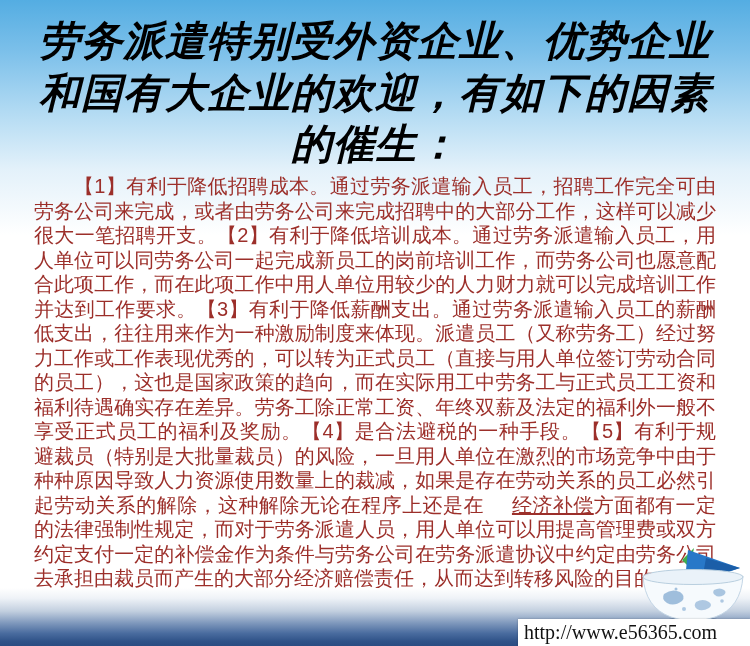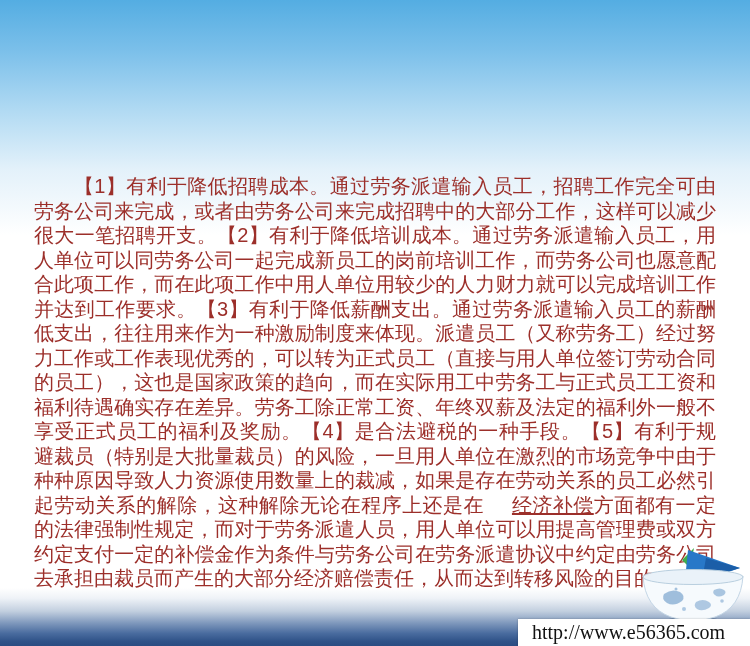--- a/index.html
+++ b/index.html
@@ -62,36 +62,37 @@
   }
   
   .globe{
     position:absolute;left:636px;top:546px;width:114px;height:82px;
   }
   
   .urlbox{
     position:absolute;right:0;bottom:0;width:232px;height:27px;
     background:#ffffff;
     display:flex;align-items:center;
-    padding-left:14px;box-sizing:border-box;
+    padding-left:6px;box-sizing:border-box;
     box-shadow:0 0 2px rgba(0,0,0,0.25);
   }
   .urlbox a{
     font-family:"Liberation Serif",serif;
     font-size:20px;color:#121212;text-decoration:none;
     white-space:nowrap;
   }
 </style>
 </head>
 <body>
 
 <div class="slide">
 
   <div class="sky"></div>
 
+  <div class="title">劳务派遣特别受外资企业、优势企业和国有大企业的欢迎，有如下的因素的催生：</div>
 
   <div class="bodytext">
     <span>【1】有利于降低招聘成本。通过劳务派遣输入员工，招聘工作完全可由劳务公司来完成，或者由劳务公司来完成招聘中的大部分工作，这样可以减少很大一笔招聘开支。【2】有利于降低培训成本。通过劳务派遣输入员工，用人单位可以同劳务公司一起完成新员工的岗前培训工作，而劳务公司也愿意配合此项工作，而在此项工作中用人单位用较少的人力财力就可以完成培训工作并达到工作要求。【3】有利于降低薪酬支出。通过劳务派遣输入员工的薪酬低支出，往往用来作为一种激励制度来体现。派遣员工（又称劳务工）经过努力工作或工作表现优秀的，可以转为正式员工（直接与用人单位签订劳动合同的员工），这也是国家政策的趋向，而在实际用工中劳务工与正式员工工资和福利待遇确实存在差异。劳务工除正常工资、年终双薪及法定的福利外一般不享受正式员工的福利及奖励。【4】是合法避税的一种手段。【5】有利于规避裁员（特别是大批量裁员）的风险，一旦用人单位在激烈的市场竞争中由于种种原因导致人力资源使用数量上的裁减，如果是存在劳动关系的员工必然引起劳动关系的解除，这种解除无论在程序上还是在</span><span class="link">经济补偿</span><span>方面都有一定的法律强制性规定，而对于劳务派遣人员，用人单位可以用提高管理费或双方约定支付一定的补偿金作为条件与劳务公司在劳务派遣协议中约定由劳务公司去承担由裁员而产生的大部分经济赔偿责任，从而达到转移风险的目的。</span><span class="pmark">↲</span>
   </div>
 
   <div class="ocean"></div>
 
   <div class="globe">
     <svg width="114" height="82" viewBox="0 0 114 82" xmlns="http://www.w3.org/2000/svg">
 

